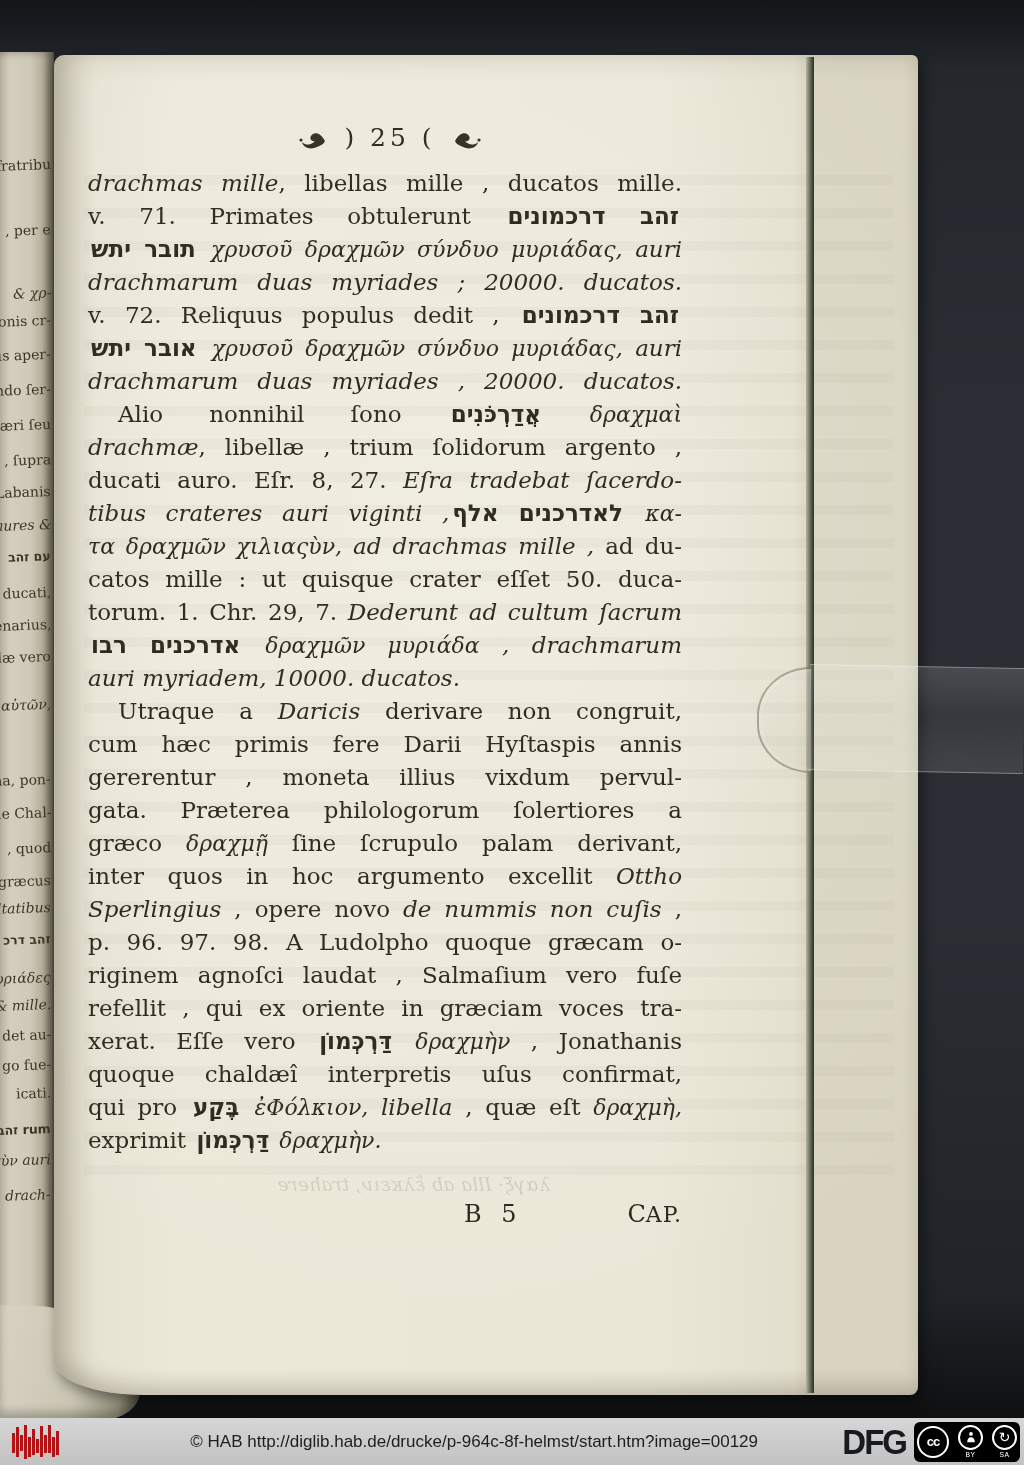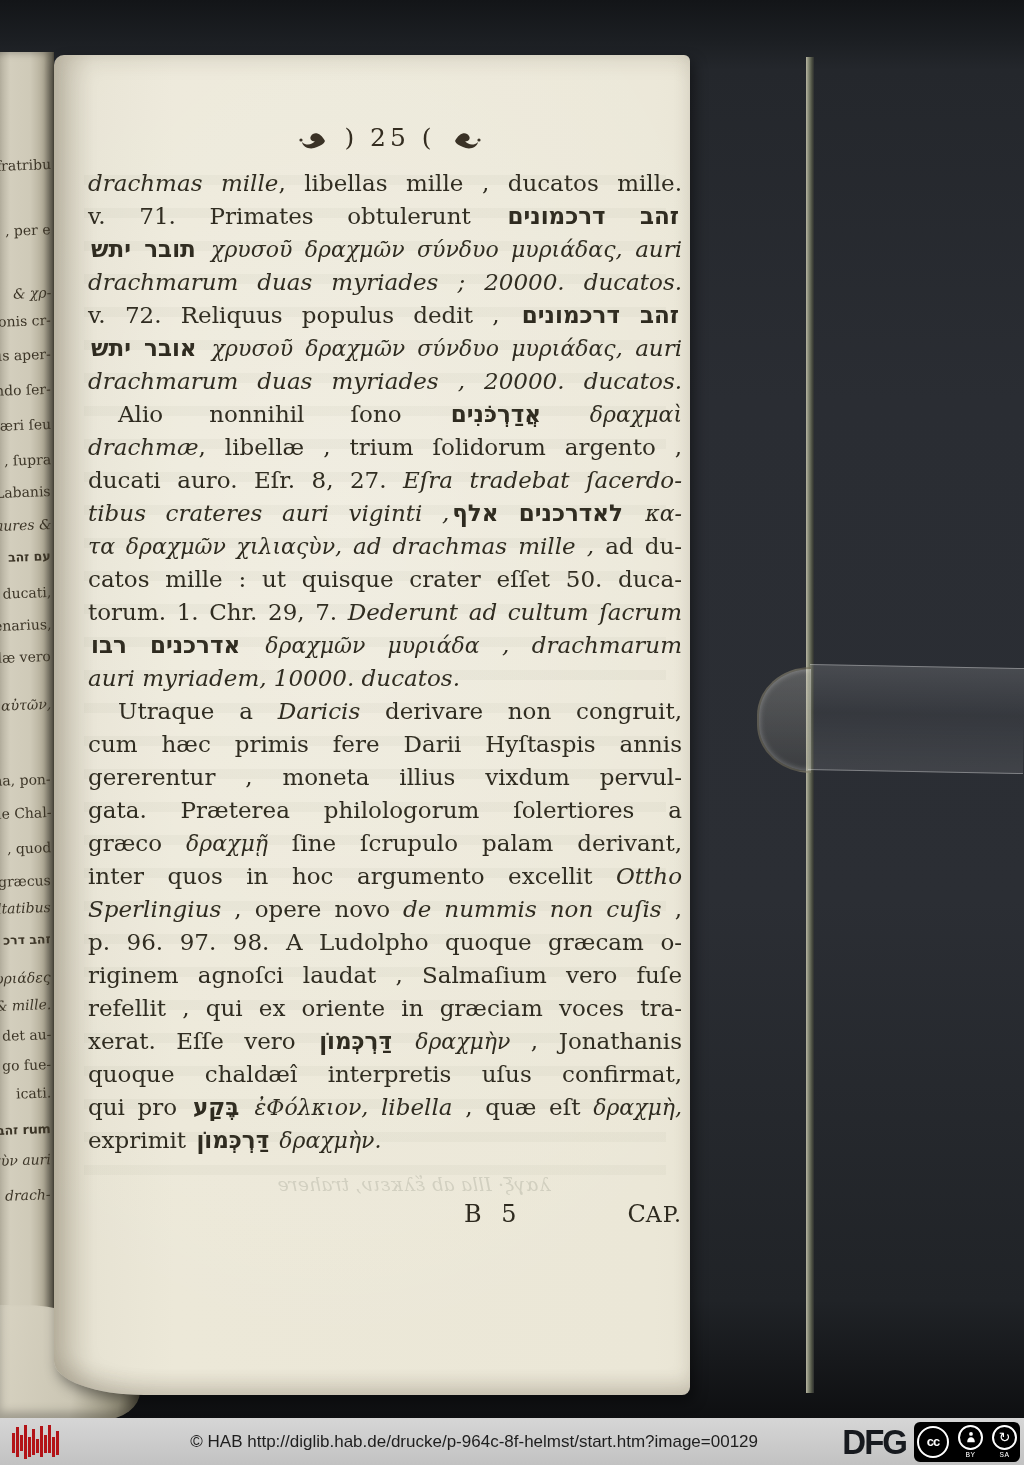--- a/index.html
+++ b/index.html
@@ -27,21 +27,21 @@
   .fragment:nth-child(21){top:880px}.fragment:nth-child(22){top:918px}
   .fragment:nth-child(23){top:945px}.fragment:nth-child(24){top:975px}
   .fragment:nth-child(25){top:1005px}.fragment:nth-child(26){top:1033px}
   .fragment:nth-child(27){top:1070px}.fragment:nth-child(28){top:1100px}
   .fragment:nth-child(29){top:1135px}
   .bottom-curl{position:absolute;left:0;top:1305px;width:140px;height:115px;
     background:linear-gradient(100deg,#d8d3c2 0%,#cbc6b4 55%,#9a957f 85%,#55503f 100%);
     border-top-right-radius:120px 90px;border-bottom-right-radius:40px 30px;
     box-shadow:inset 0 -8px 10px rgba(0,0,0,.25);}
   
-  .page{position:absolute;left:54px;top:55px;width:636px;height:1340px;
+  .page{position:absolute;left:54px;top:55px;width:864px;height:1340px;
     background:
       radial-gradient(ellipse 120% 90% at 45% 35%, rgba(255,255,255,.25), rgba(0,0,0,0) 70%),
       linear-gradient(90deg,#d9d4c2 0px,#e7e3d3 40px,#ece8d8 120px,#ebe7d7 600px,#e3dfcd 740px,#d8d4c0 752px),
       #e9e5d5;
     border-radius:10px 6px 8px 90px / 10px 6px 8px 34px;
     box-shadow:inset 18px 0 26px rgba(60,50,30,.18), inset 0 -10px 18px rgba(70,60,40,.14), 4px 6px 14px rgba(0,0,0,.45);}
   .page::after{ 
     content:"";position:absolute;left:30px;top:120px;right:24px;bottom:200px;pointer-events:none;
     background:repeating-linear-gradient(180deg, rgba(120,125,100,.05) 0 10px, rgba(0,0,0,0) 10px 33px);}
   .fore-edge{position:absolute;left:806px;top:57px;width:8px;height:1336px;

